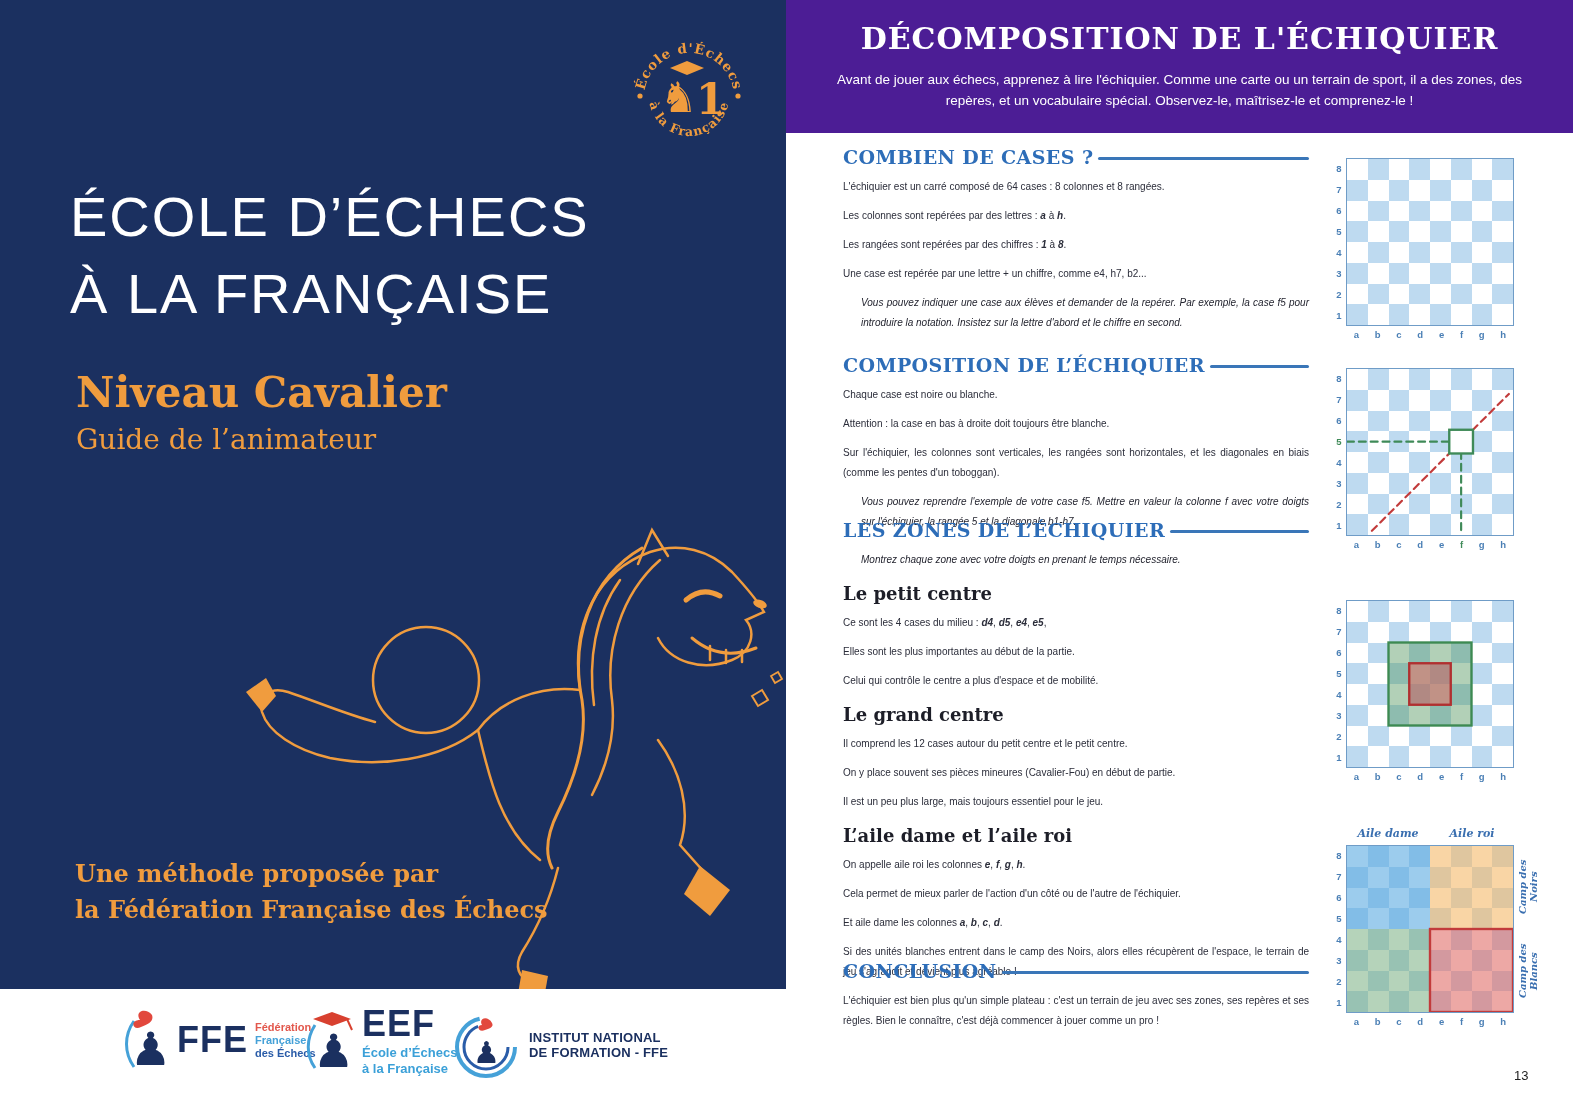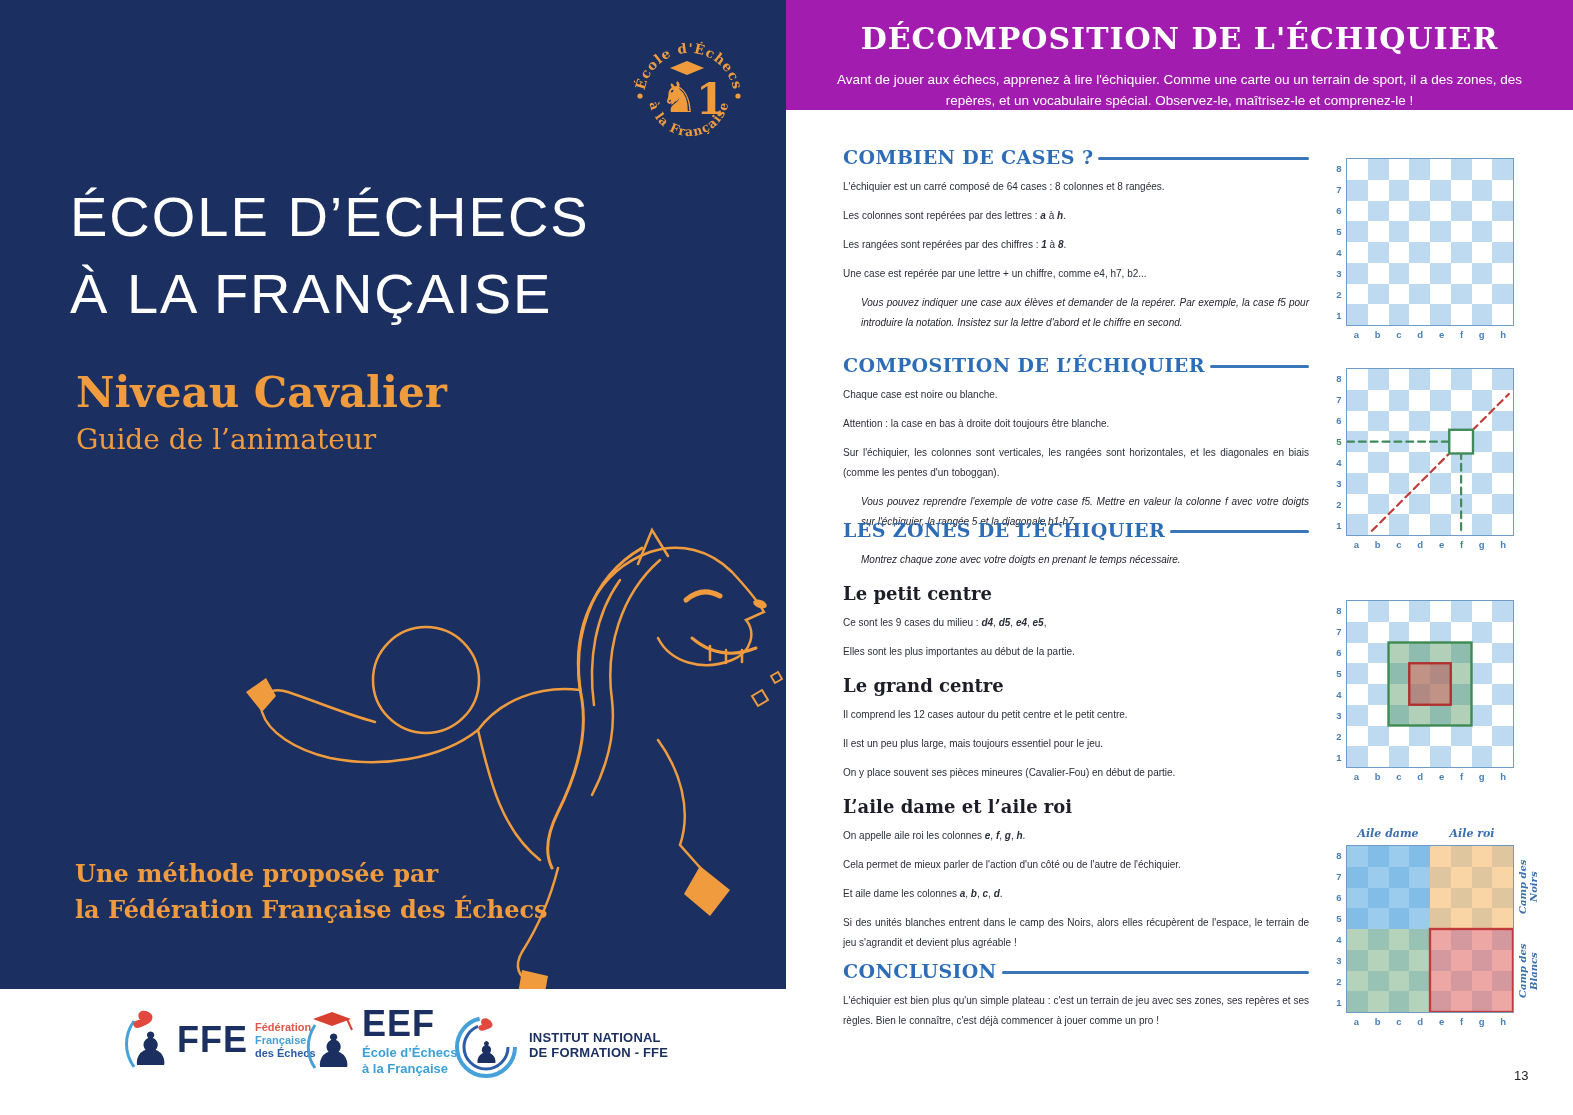--- a/index.html
+++ b/index.html
@@ -22,21 +22,21 @@
   .logo-inf{left:452px;top:18px}
   .logo-abbr{font-size:36px;font-weight:bold;color:#1b3060;letter-spacing:1px}
   .logo-lines{display:flex;flex-direction:column;justify-content:center;line-height:13px}
   .logo-lines span{font-size:11px;font-weight:bold}
   .ffe-l0{color:#e2574c}.ffe-l1{color:#45a1d8}.ffe-l2{color:#2a5ca8}
   .eef-lines span{font-size:13px;font-weight:bold;color:#3ba0d8;line-height:16px}
   .inf-lines span{font-size:13px;font-weight:bold;color:#1b3060;line-height:15px;letter-spacing:.2px}
 
   
   .right{position:absolute;left:786px;top:0;width:787px;height:1115px;background:#fff}
-  .rp-header{height:110px;background:#a21caf;color:#fff;text-align:center}
+  .rp-header{height:133px;background:#4c1d95;color:#fff;text-align:center}
   .rp-title{padding-top:21px;font-family:"DejaVu Serif",serif;font-weight:bold;font-size:30px;letter-spacing:1px}
   .rp-intro{width:706px;margin:13px auto 0;font-size:13.5px;line-height:21px}
 
   .sec{position:absolute;left:57px;width:466px}
   #sec-combien{top:146px}
   #sec-composition{top:354px}
   #sec-zones{top:519px}
   #sec-conclusion{top:960px}
   .sec-head{display:flex;align-items:center;gap:5px;margin-bottom:9px}
   .sec-head h2{font-family:"DejaVu Serif",serif;font-size:19px;color:#2d6db8;letter-spacing:.4px;white-space:nowrap}
@@ -208,29 +208,30 @@
 
   <div class="sec" id="sec-zones">
     <div class="sec-head">
       <h2>LES ZONES DE L’ÉCHIQUIER</h2>
       <div class="rule"></div>
     </div>
     <p class="note" style="margin-top:0">Montrez chaque zone avec votre doigts en prenant le temps nécessaire.</p>
 
     <div class="sub">
       <h3>Le petit centre</h3>
-      <p><span>Ce sont les 9 cases du milieu : </span><span class="em">d4</span><span>, </span><span class="em">d5</span><span>, </span><span class="em">e4</span><span>, </span><span class="em">e5</span><span>,</span></p>
+      <p><span>Ce sont les 4 cases du milieu : </span><span class="em">d4</span><span>, </span><span class="em">d5</span><span>, </span><span class="em">e4</span><span>, </span><span class="em">e5</span><span>,</span></p>
       <p><span>Elles sont les plus importantes au début de la partie.</span></p>
+      <p><span>Celui qui contrôle le centre a plus d'espace et de mobilité.</span></p>
     </div>
 
     <div class="sub">
       <h3>Le grand centre</h3>
       <p><span>Il comprend les 12 cases autour du petit centre et le petit centre.</span></p>
+      <p><span>On y place souvent ses pièces mineures (Cavalier-Fou) en début de partie.</span></p>
       <p><span>Il est un peu plus large, mais toujours essentiel pour le jeu.</span></p>
-      <p><span>On y place souvent ses pièces mineures (Cavalier-Fou) en début de partie.</span></p>
     </div>
 
     <div class="sub">
       <h3>L’aile dame et l’aile roi</h3>
       <p><span>On appelle aile roi les colonnes </span><span class="em">e</span><span>, </span><span class="em">f</span><span>, </span><span class="em">g</span><span>, </span><span class="em">h</span><span>.</span></p>
       <p><span>Cela permet de mieux parler de l'action d'un côté ou de l'autre de l'échiquier.</span></p>
       <p><span>Et aile dame les colonnes </span><span class="em">a</span><span>, </span><span class="em">b</span><span>, </span><span class="em">c</span><span>, </span><span class="em">d</span><span>.</span></p>
       <p class="just"><span>Si des unités blanches entrent dans le camp des Noirs, alors elles récupèrent de l'espace, le terrain de jeu s'agrandit et devient plus agréable !</span></p>
     </div>
   </div>

